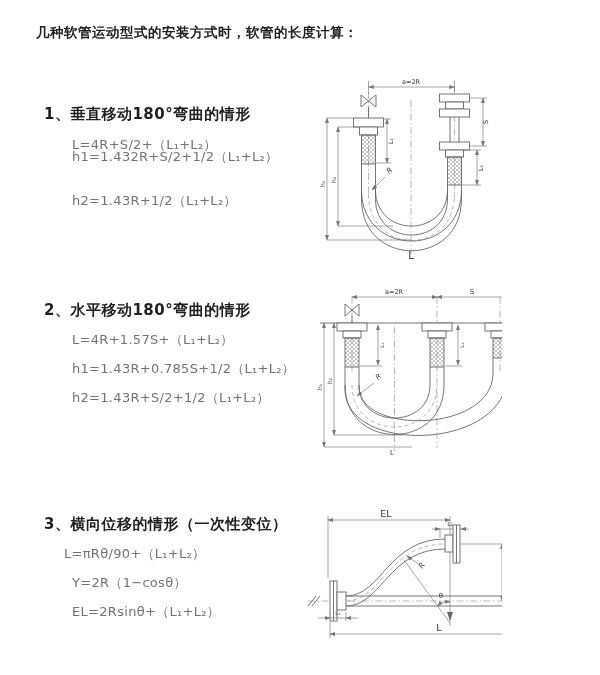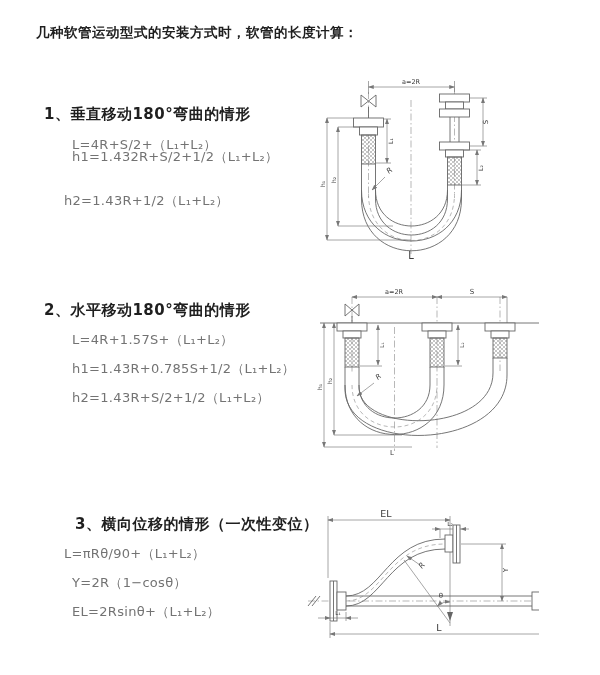--- a/index.html
+++ b/index.html
@@ -1,17 +1,17 @@
 <!DOCTYPE html>
 <html><head>
 <meta charset="utf-8">
 <style>
   html,body{margin:0;padding:0;background:#ffffff;}
   .page{position:relative;width:502px;height:675px;background:#ffffff;overflow:hidden;
-        font-family:"DejaVu Sans","Liberation Sans",sans-serif;color:#1f1f1f;padding-left:37px;}
+        font-family:"DejaVu Sans","Liberation Sans",sans-serif;color:#1f1f1f;}
   .title{position:absolute;left:36px;top:24px;font-size:13.5px;font-weight:bold;letter-spacing:.5px;}
   .sec-heading{position:absolute;font-size:15px;font-weight:bold;letter-spacing:.5px;text-align:right;}
   .formula{position:absolute;font-size:13px;color:#737373;letter-spacing:.3px;}
   .diag{position:absolute;text-align:right;}
   svg{display:block;}
   svg text{font-family:"DejaVu Sans","Liberation Sans",sans-serif;fill:#3a3a3a;}
   .ln{fill:none;stroke:#666;stroke-width:.9;}
   .fit{fill:#fff;stroke:#666;stroke-width:.9;}
   .dim{fill:none;stroke:#777;stroke-width:.65;}
   .cl{fill:none;stroke:#888;stroke-width:.6;stroke-dasharray:7 2.5 1.5 2.5;}
@@ -21,21 +21,21 @@
 <body>
 
 <div class="page">
 
   <div class="title">几种软管运动型式的安装方式时，软管的长度计算：</div>
 
   <div>
     <div class="sec-heading" style="left:44px;top:105px;">1、垂直移动180°弯曲的情形</div>
     <div class="formula" style="left:72px;top:136px;">L=4R+S/2+（L₁+L₂）</div>
     <div class="formula" style="left:72px;top:148px;">h1=1.432R+S/2+1/2（L₁+L₂）</div>
-    <div class="formula" style="left:64px;top:192px;">h2=1.43R+1/2（L₁+L₂）</div>
+    <div class="formula" style="left:72px;top:192px;">h2=1.43R+1/2（L₁+L₂）</div>
   </div>
 
   <div class="diag" style="left:315px;top:72px;">
     <svg width="275" height="190" viewBox="0 0 275 190">
       <defs>
         <marker id="ar1" viewBox="0 0 10 10" refX="9" refY="5" markerWidth="9" markerHeight="9" orient="auto-start-reverse">
           <path d="M0,1.5 L10,5 L0,8.5 z" fill="#777"></path>
         </marker>
         <pattern id="ms1" width="4" height="4" patternUnits="userSpaceOnUse">
           <path d="M0,0 L4,4 M4,0 L0,4" stroke="#8a8a8a" stroke-width="0.5"></path>
@@ -182,21 +182,21 @@
       <text font-size="5.5" text-anchor="middle" transform="translate(151.5,62) rotate(-90)">L₂</text>
 
       <line class="dim" x1="62" y1="100" x2="45" y2="113" marker-end="url(#ar2)"></line>
       <text font-size="7" font-style="italic" transform="translate(66,97) rotate(-40)">R</text>
 
       <text x="80" y="172" font-size="7" text-anchor="middle">L</text>
     </svg>
   </div>
 
   <div>
-    <div class="sec-heading" style="left:44px;top:515px;margin-left:31px;">3、横向位移的情形（一次性变位）</div>
+    <div class="sec-heading" style="left:44px;top:515px;">3、横向位移的情形（一次性变位）</div>
     <div class="formula" style="left:64px;top:545px;">L=πRθ/90+（L₁+L₂）</div>
     <div class="formula" style="left:72px;top:574px;">Y=2R（1−cosθ）</div>
     <div class="formula" style="left:72px;top:603px;">EL=2Rsinθ+（L₁+L₂）</div>
   </div>
 
   <div class="diag" style="left:300px;top:508px;">
     <svg width="295" height="140" viewBox="0 0 295 140">
       <defs>
         <marker id="ar3" viewBox="0 0 10 10" refX="9" refY="5" markerWidth="9" markerHeight="9" orient="auto-start-reverse">
           <path d="M0,1.5 L10,5 L0,8.5 z" fill="#777"></path>

